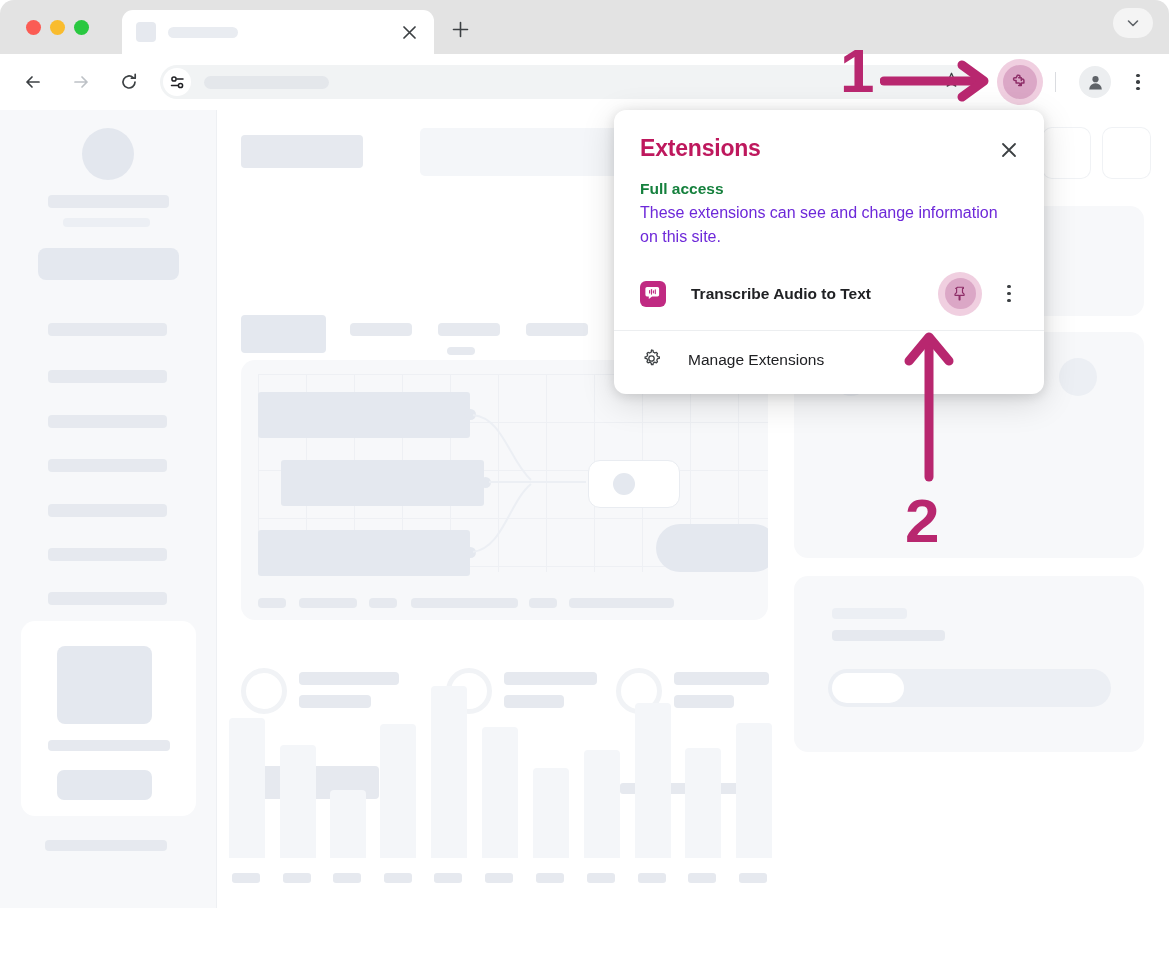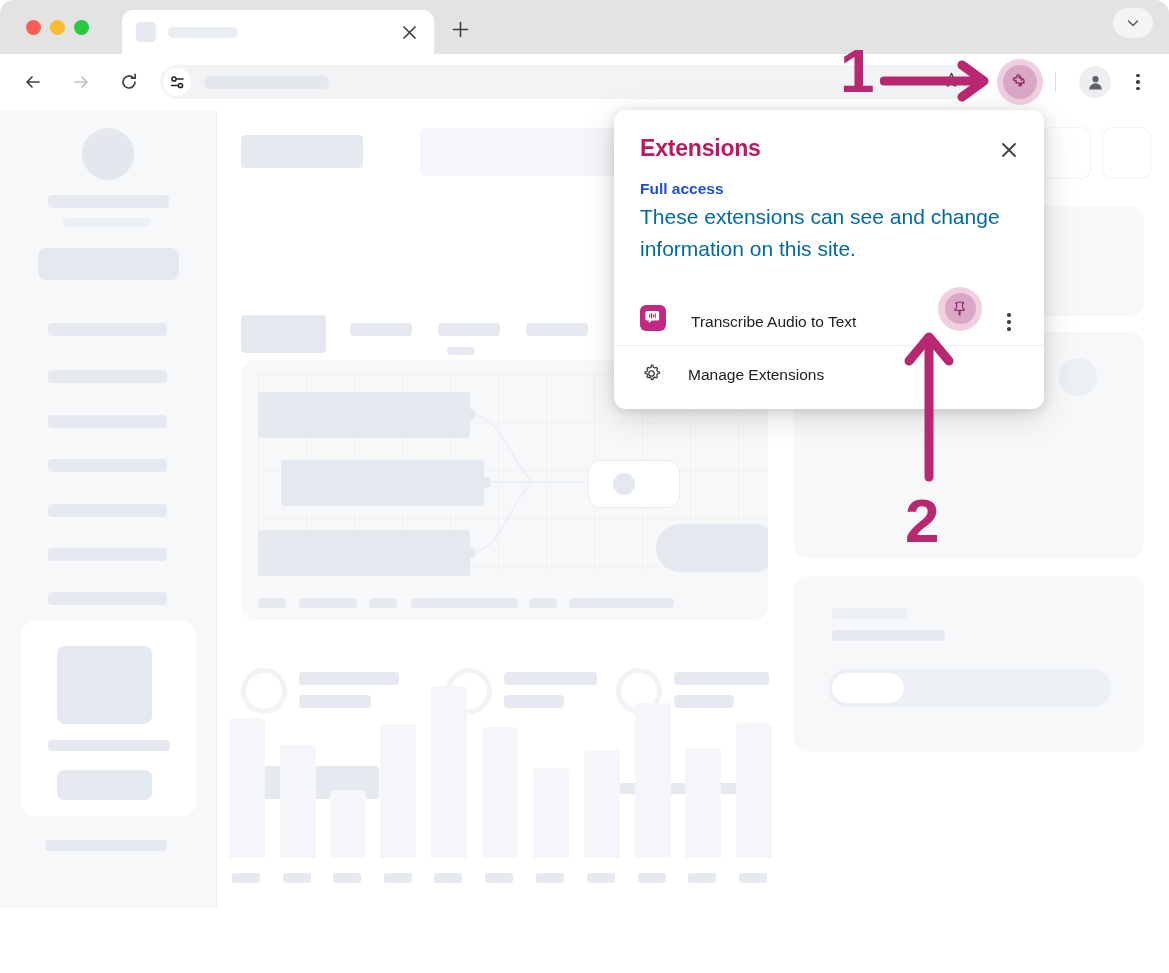--- a/index.html
+++ b/index.html
@@ -199,27 +199,28 @@
     overflow: hidden;
   }
   .popup-head { position: relative; padding: 25px 24px 0 26px; }
   .popup-title { font-size: 23px; font-weight: 700; color: #be185d; letter-spacing: -.2px; }
   .popup-close {
     position: absolute; right: 22px; top: 27px;
     width: 26px; height: 26px; display: flex; align-items: center; justify-content: center;
     color: #3c4043; font-size: 17px;
   }
   .popup-section { padding: 18px 26px 0 26px; }
-  .sec-title { font-size: 15.5px; font-weight: 700; color: #1d4ed8; }
-  .sec-desc { font-size: 21px; color: #0369a1; line-height: 1.52; margin-top: 3px; }
+  .sec-title { font-size: 15.5px; font-weight: 700; color: #15803d; }
+  .sec-desc { font-size: 16px; color: #6d28d9; line-height: 1.52; margin-top: 3px; }
 
   .ext-row {
-    display: flex; align-items: flex-end;
+    display: flex; align-items: center;
     padding: 12px 22px 14px 26px; margin-top: 10px;
     border-bottom: 1px solid #eceef0;
+    font-weight: bold;
   }
   .ext-icon {
     width: 26px; height: 26px; border-radius: 6px;
     background: #c02a82; flex: none;
     display: flex; align-items: center; justify-content: center;
   }
   .ext-name { flex: 1; font-size: 15.5px; color: #202124; margin-left: 25px; }
   .pin-btn {
     width: 44px; height: 44px; border-radius: 50%;
     background: #f0cfe0; flex: none;

